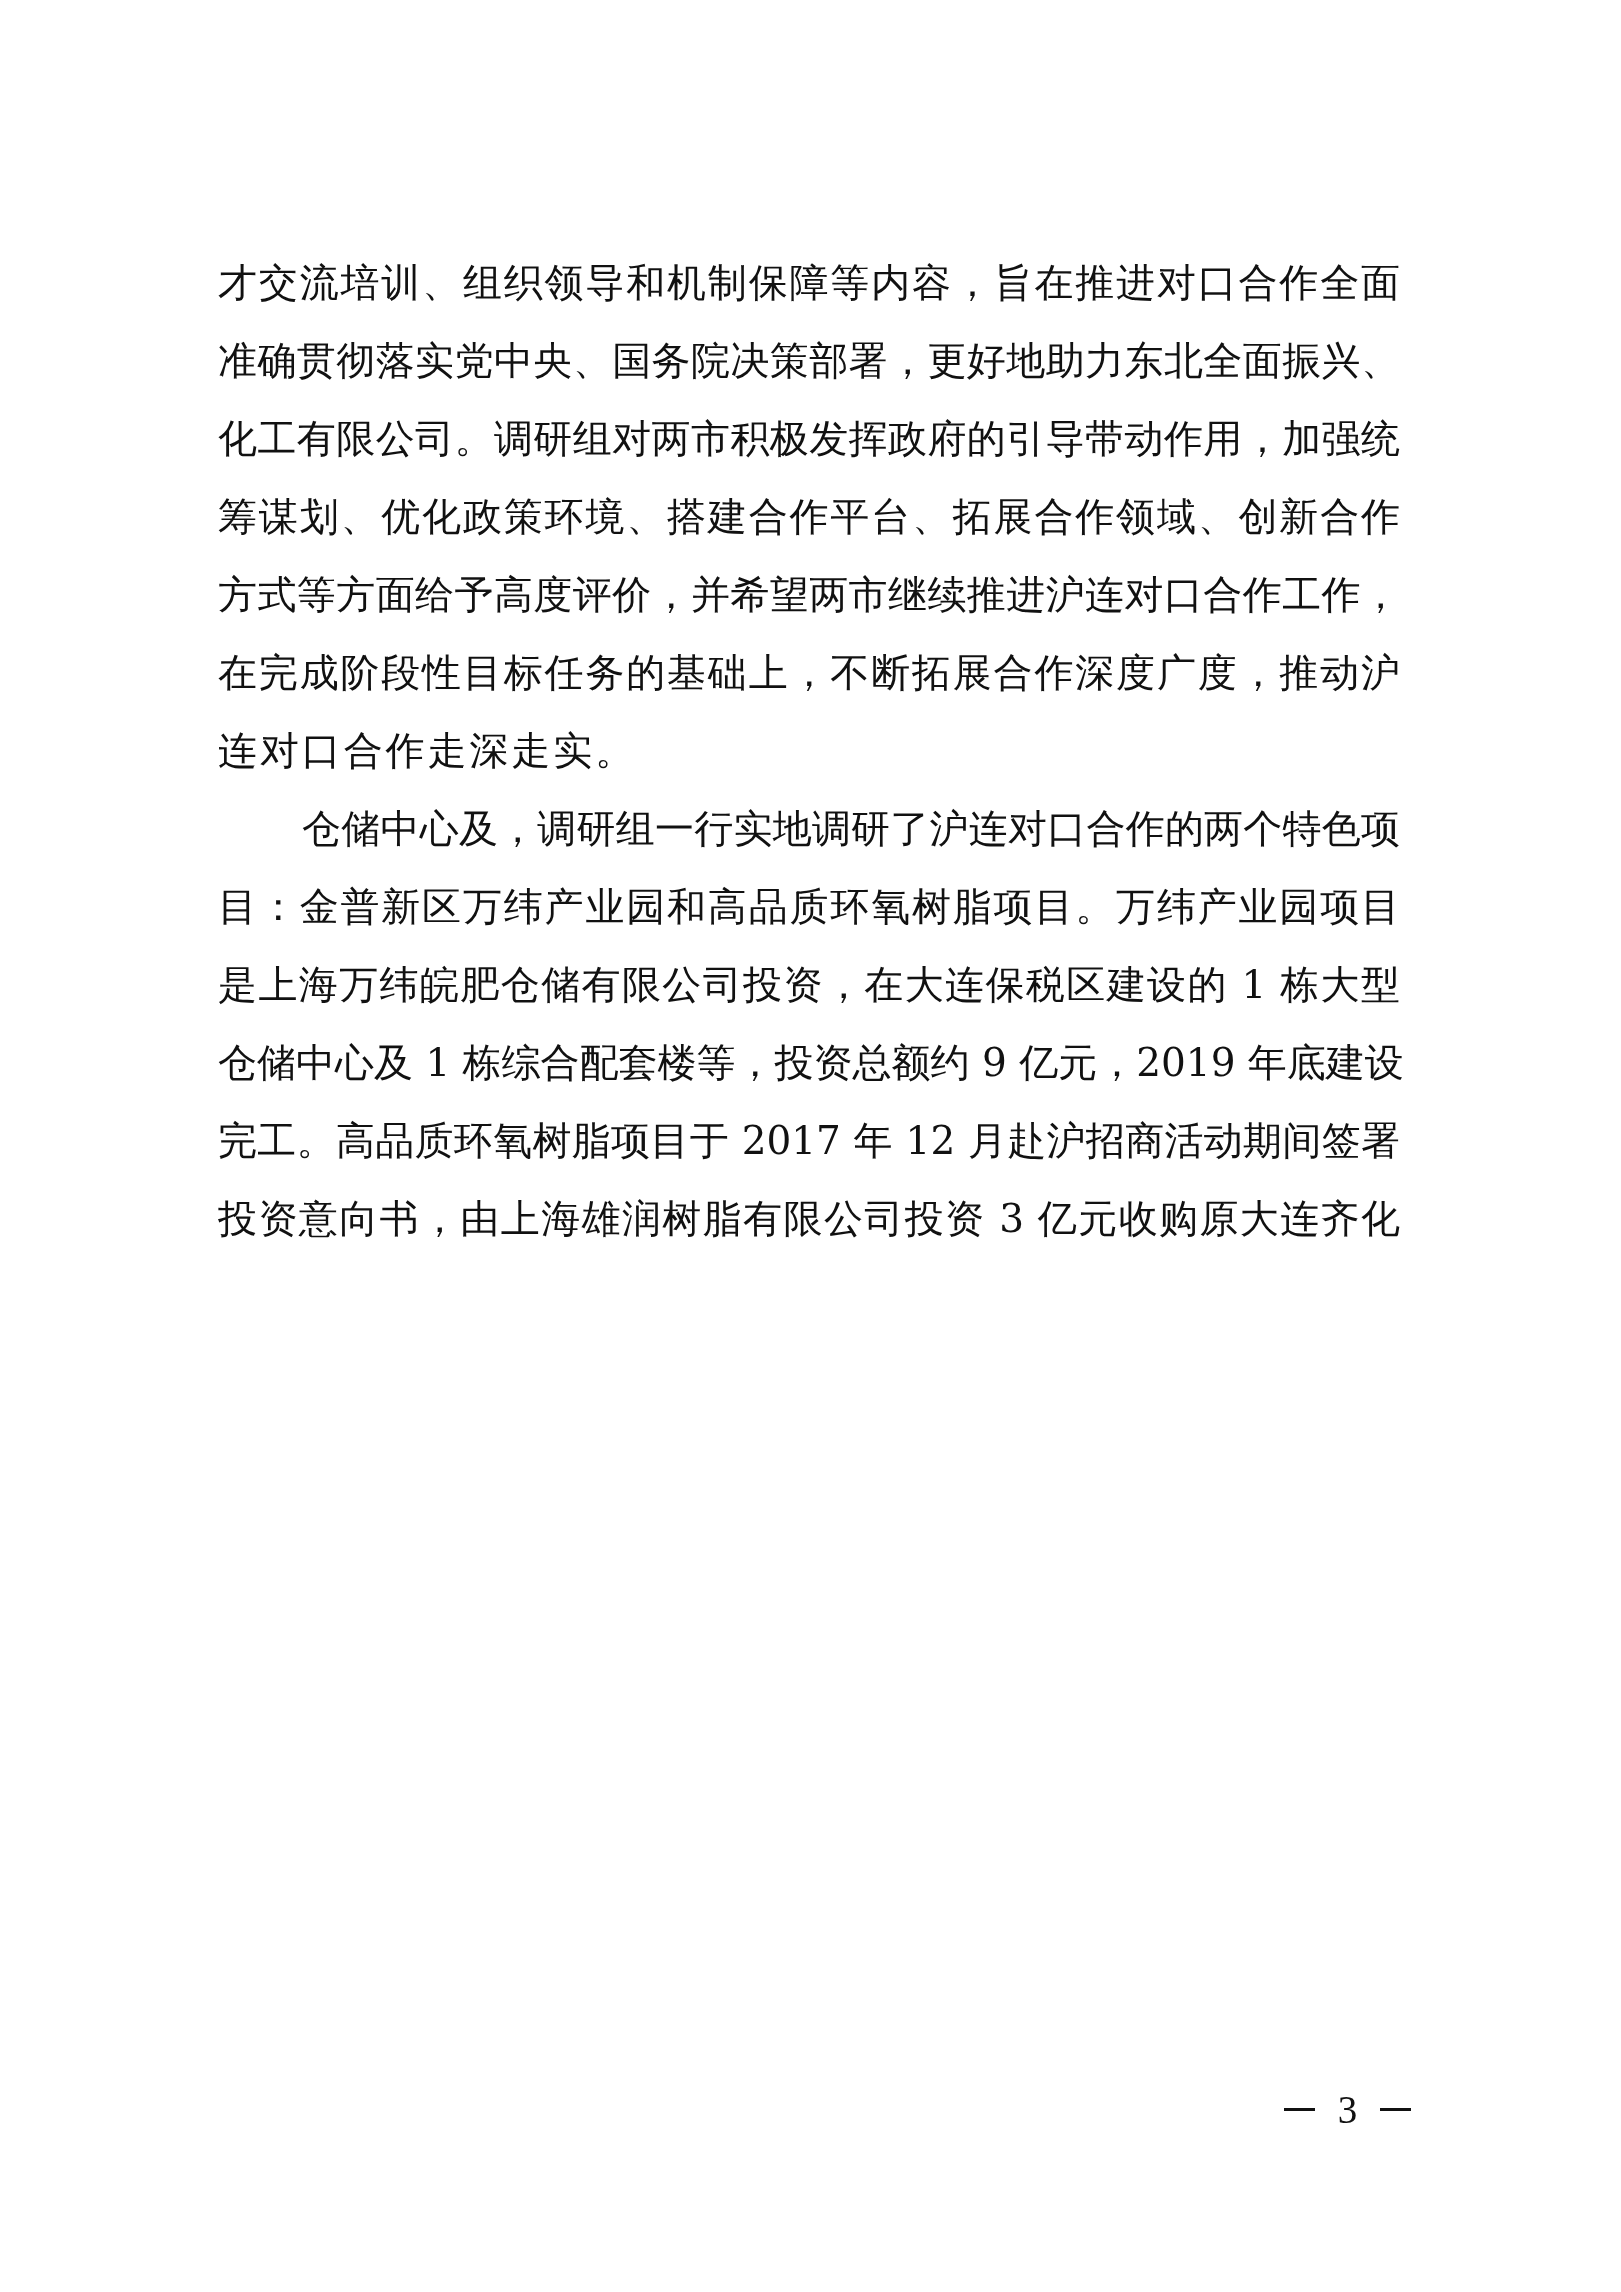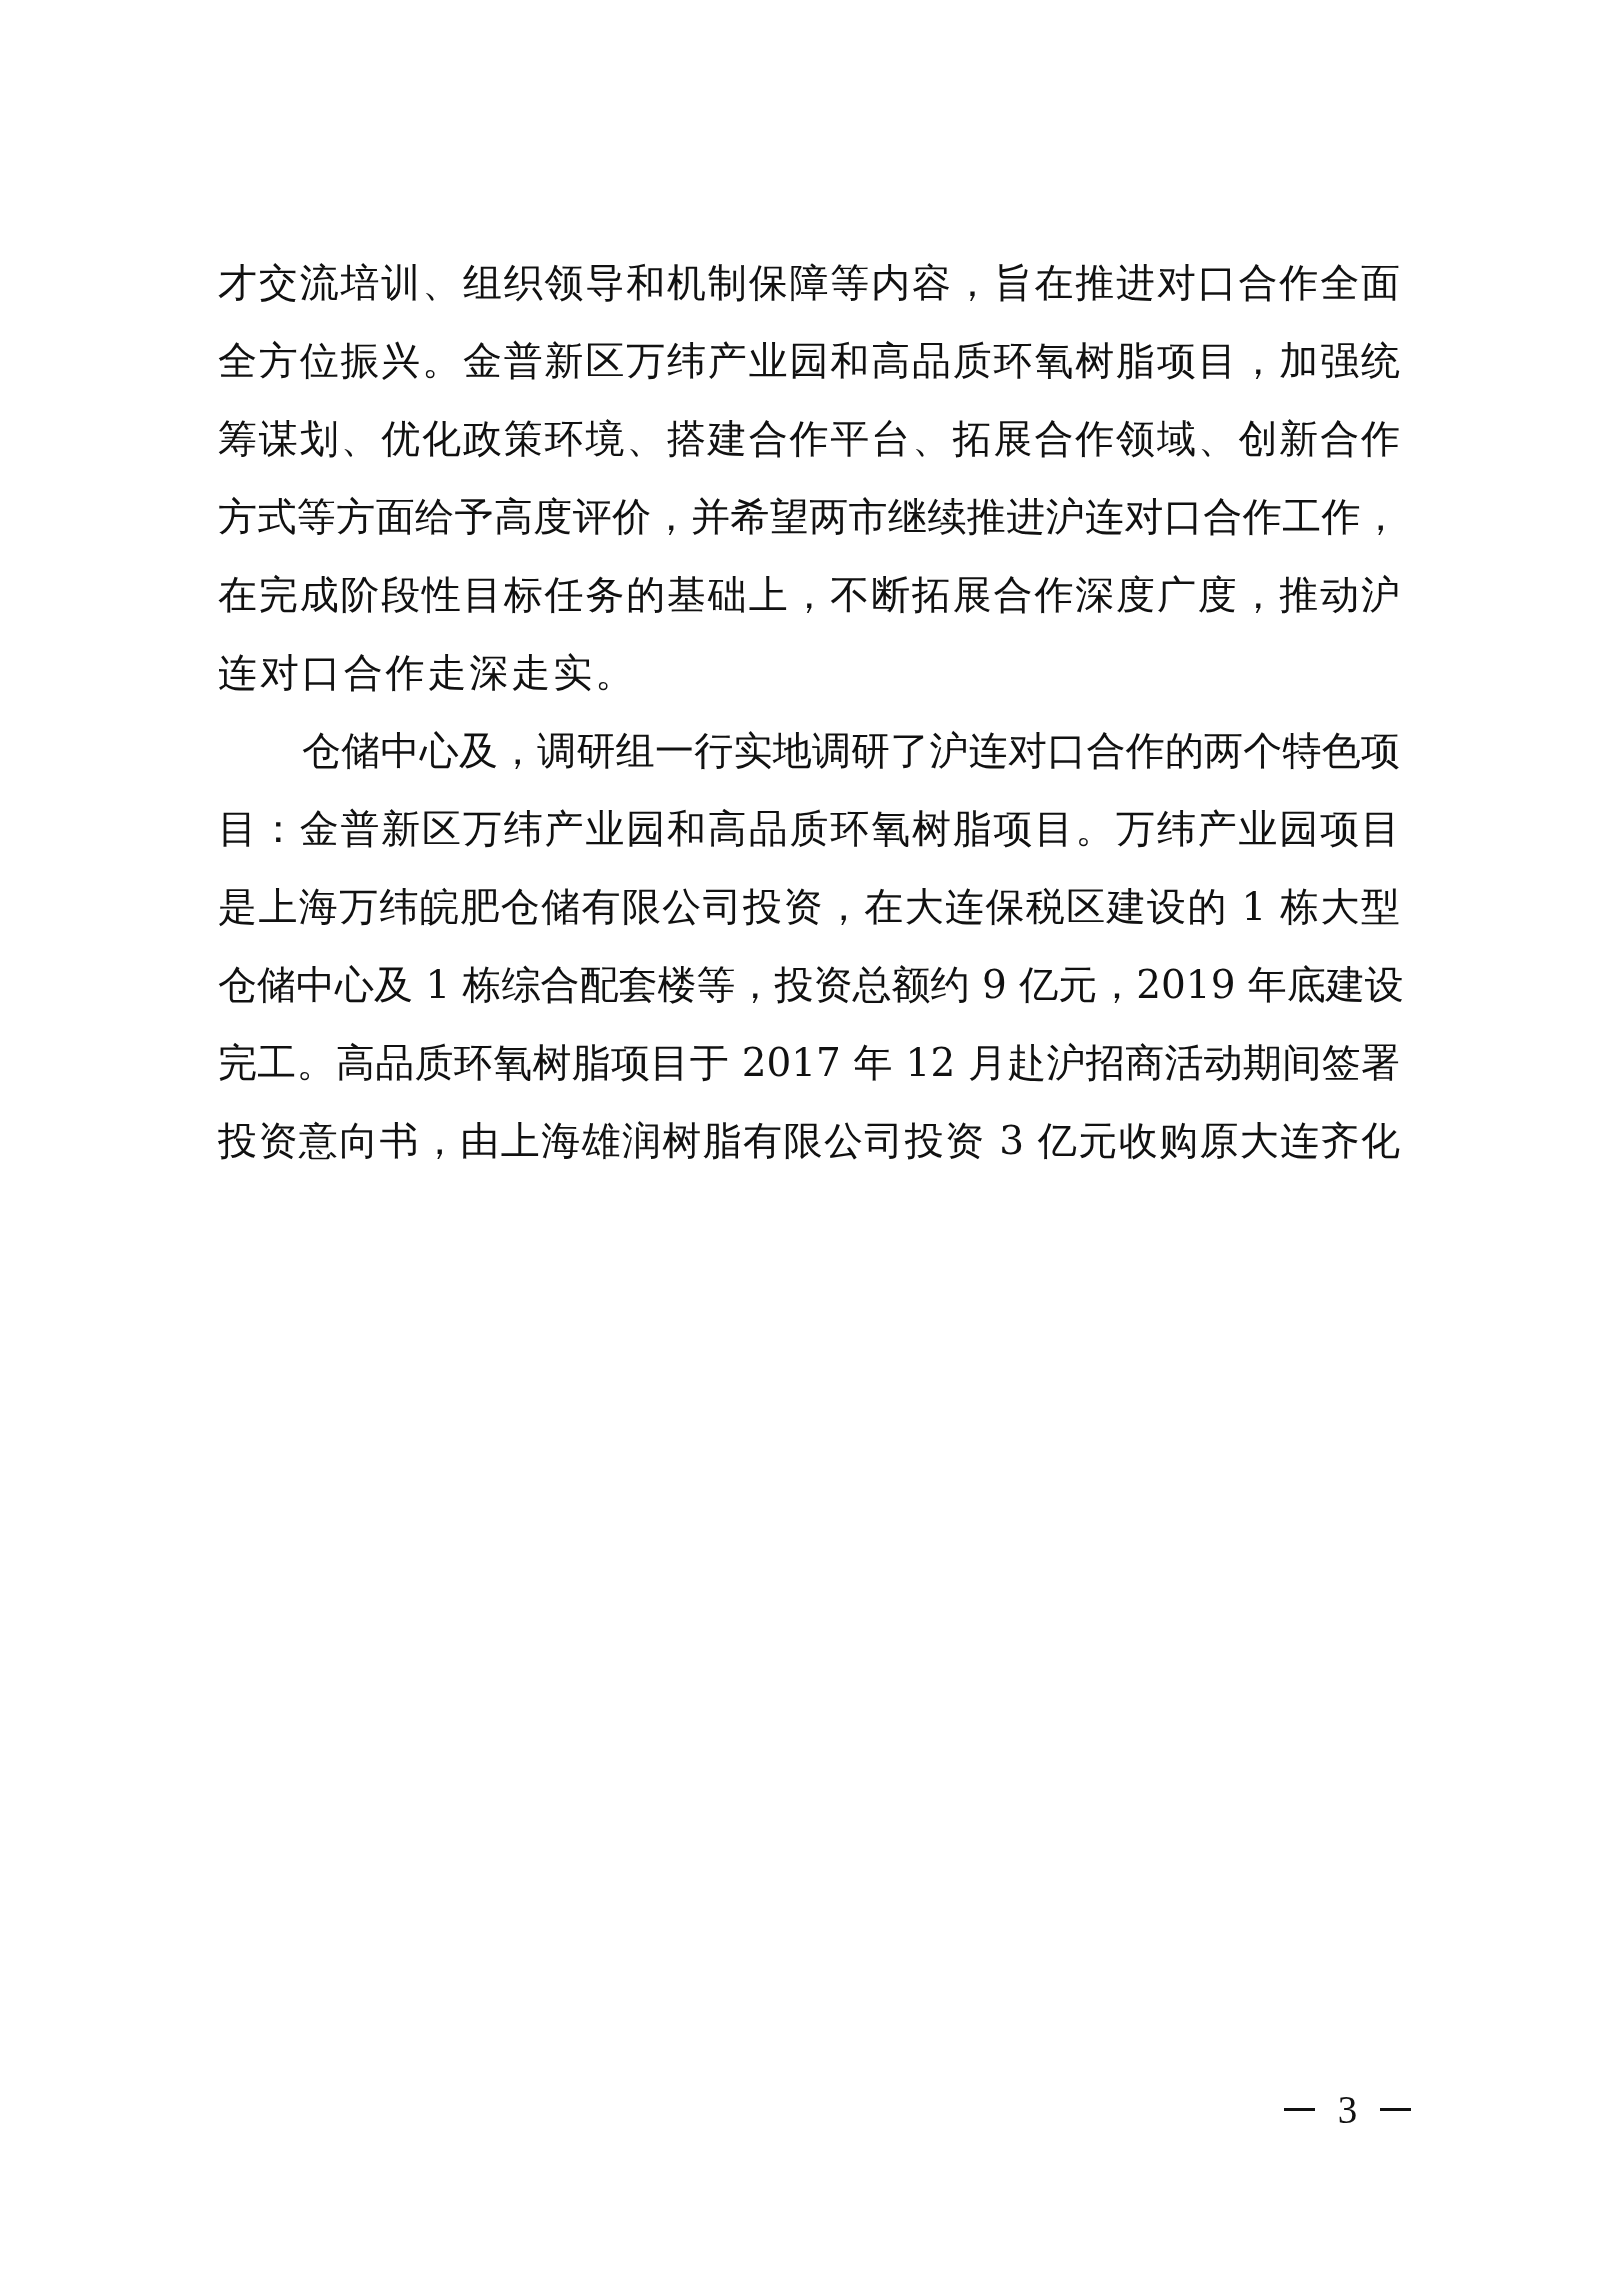--- a/index.html
+++ b/index.html
@@ -67,21 +67,22 @@
       background: #111111;
     }
   </style>
 </head>
 <body>
 
 <div class="page">
   <div class="body-text">
 
     <span class="line">才交流培训、组织领导和机制保障等内容，旨在推进对口合作全面</span>
-    <span class="line">全方位振兴。金普新区万纬产业园和高品质环氧树脂项目，加强统</span>
+    <span class="line">准确贯彻落实党中央、国务院决策部署，更好地助力东北全面振兴、</span>
+    <span class="line">化工有限公司。调研组对两市积极发挥政府的引导带动作用，加强统</span>
     <span class="line">筹谋划、优化政策环境、搭建合作平台、拓展合作领域、创新合作</span>
     <span class="line">方式等方面给予高度评价，并希望两市继续推进沪连对口合作工作，</span>
     <span class="line">在完成阶段性目标任务的基础上，不断拓展合作深度广度，推动沪</span>
     <span class="line last">连对口合作走深走实。</span>
 
     <span class="line indent">仓储中心及，调研组一行实地调研了沪连对口合作的两个特色项</span>
     <span class="line">目：金普新区万纬产业园和高品质环氧树脂项目。万纬产业园项目</span>
     <span class="line">是上海万纬皖肥仓储有限公司投资，在大连保税区建设的 1 栋大型</span>
     <span class="line">仓储中心及 1 栋综合配套楼等，投资总额约 9 亿元，2019 年底建设</span>
     <span class="line">完工。高品质环氧树脂项目于 2017 年 12 月赴沪招商活动期间签署</span>

